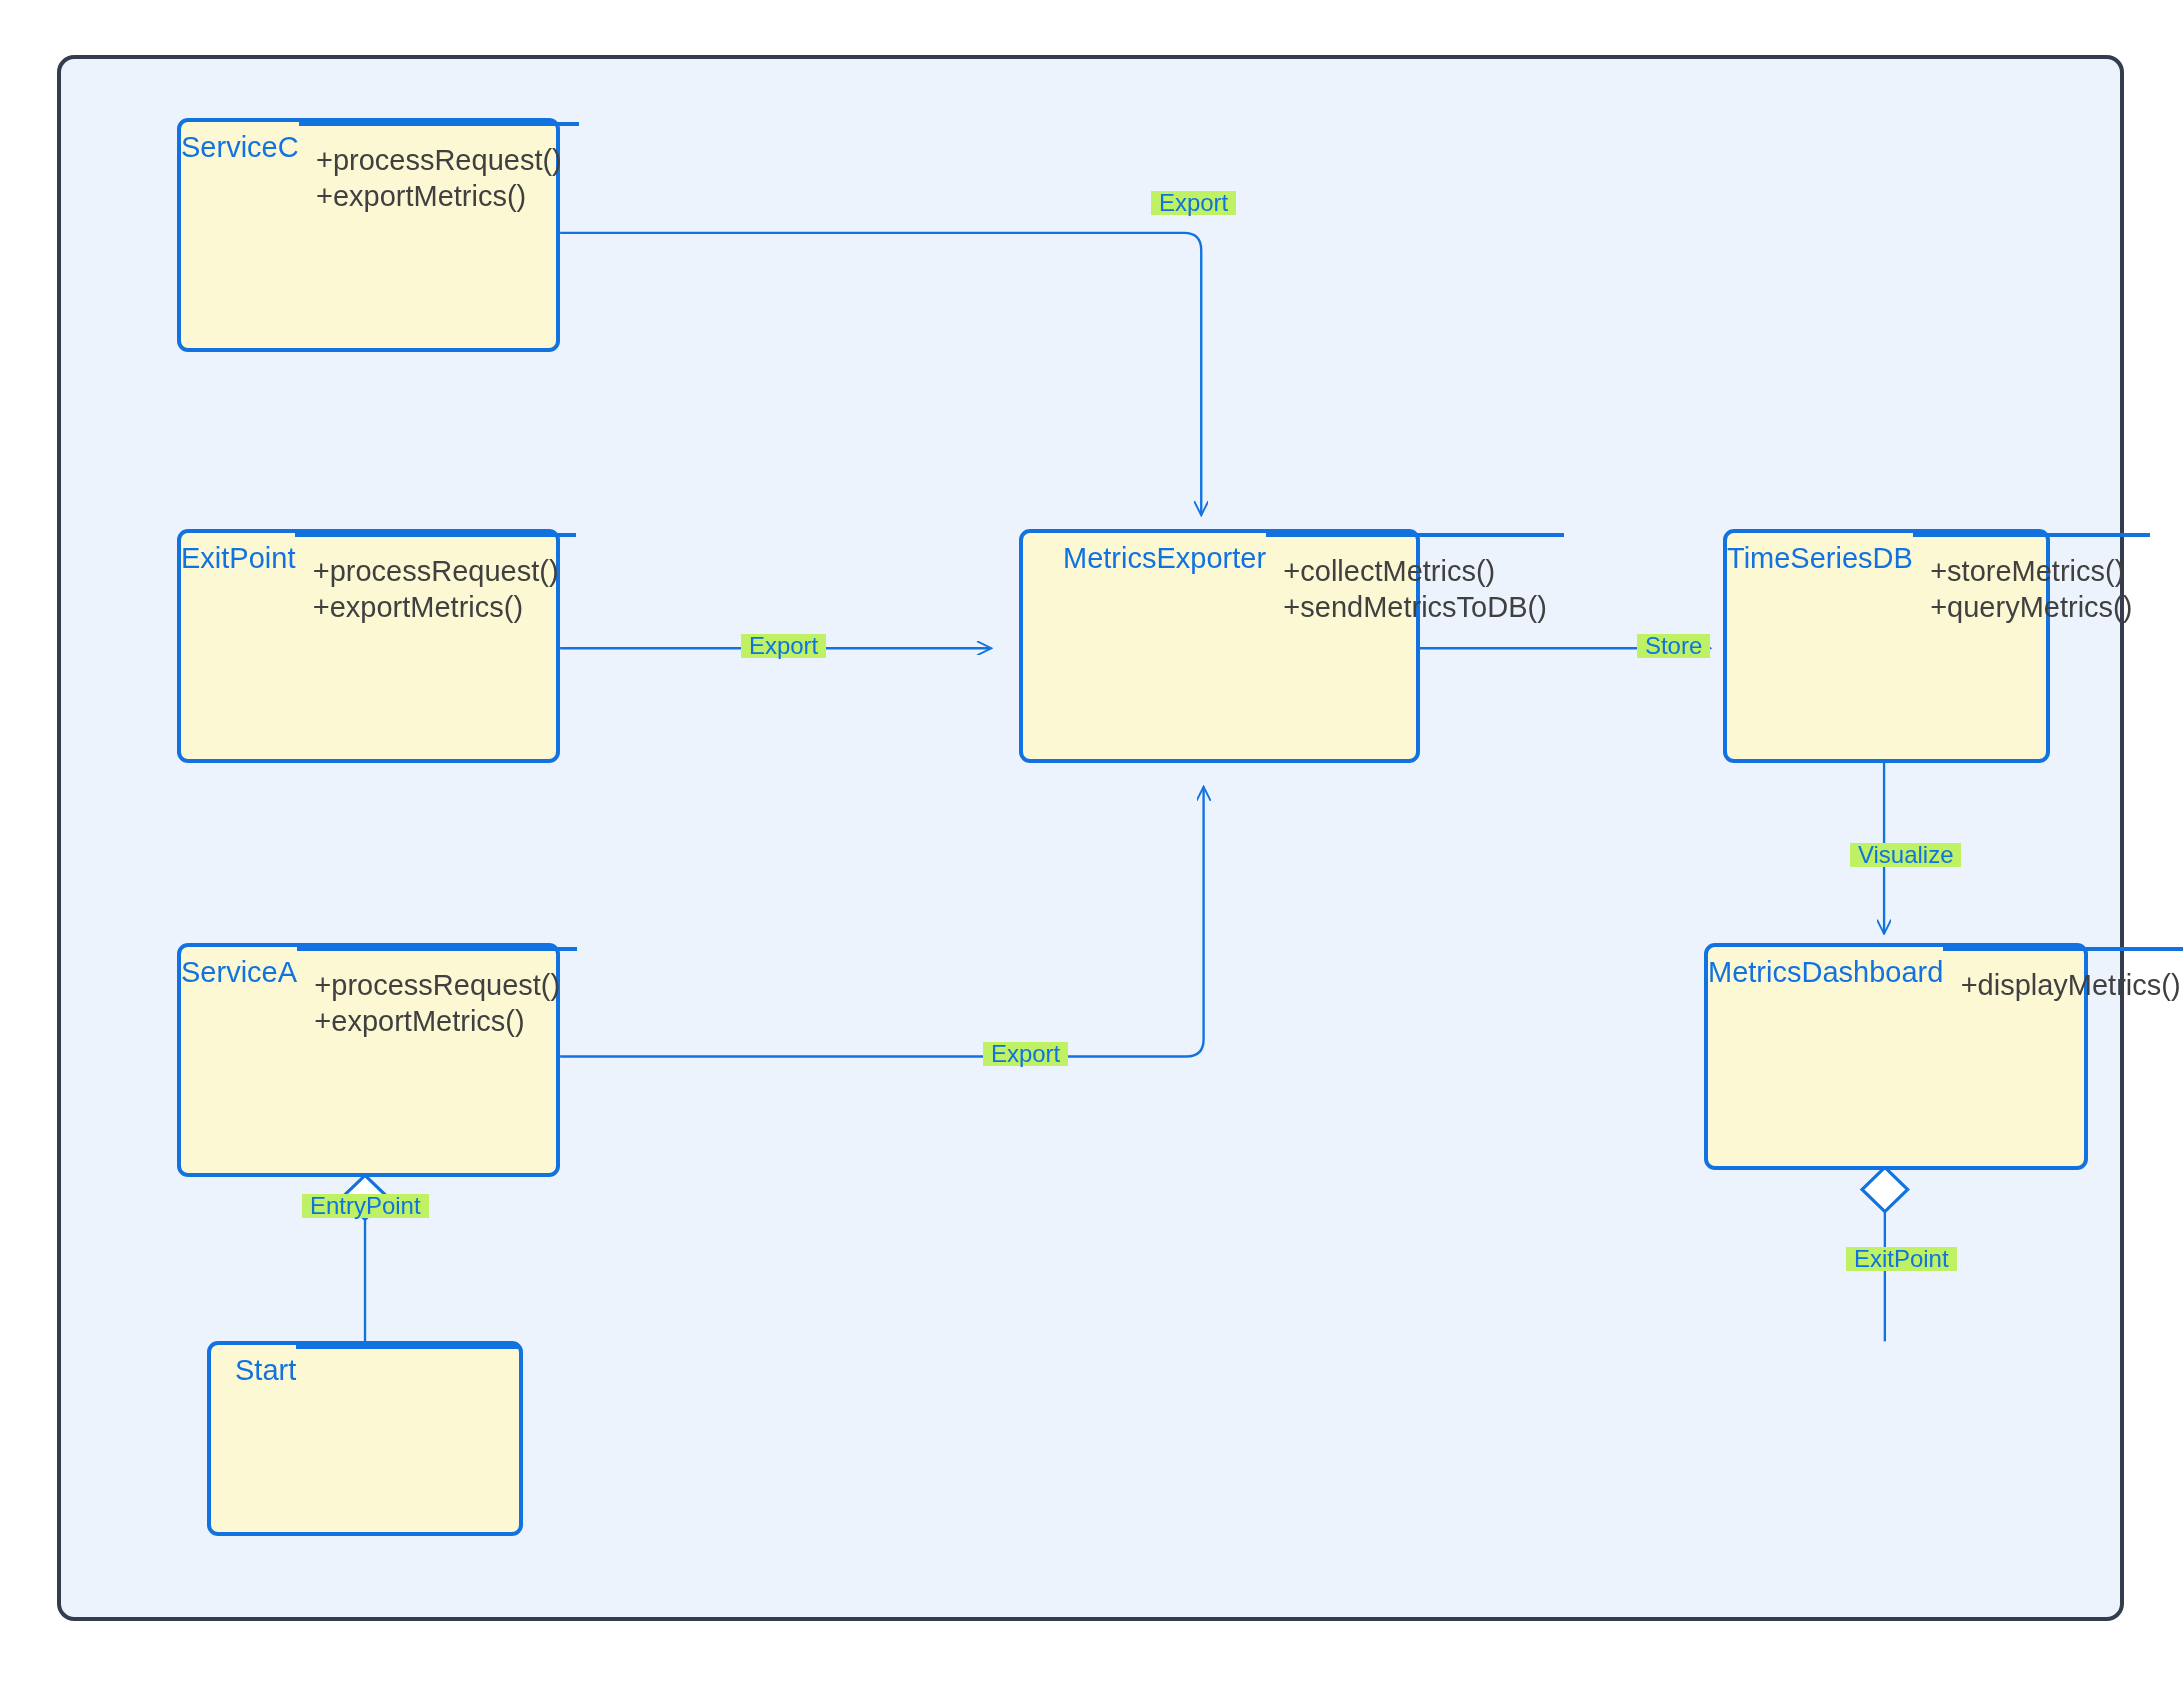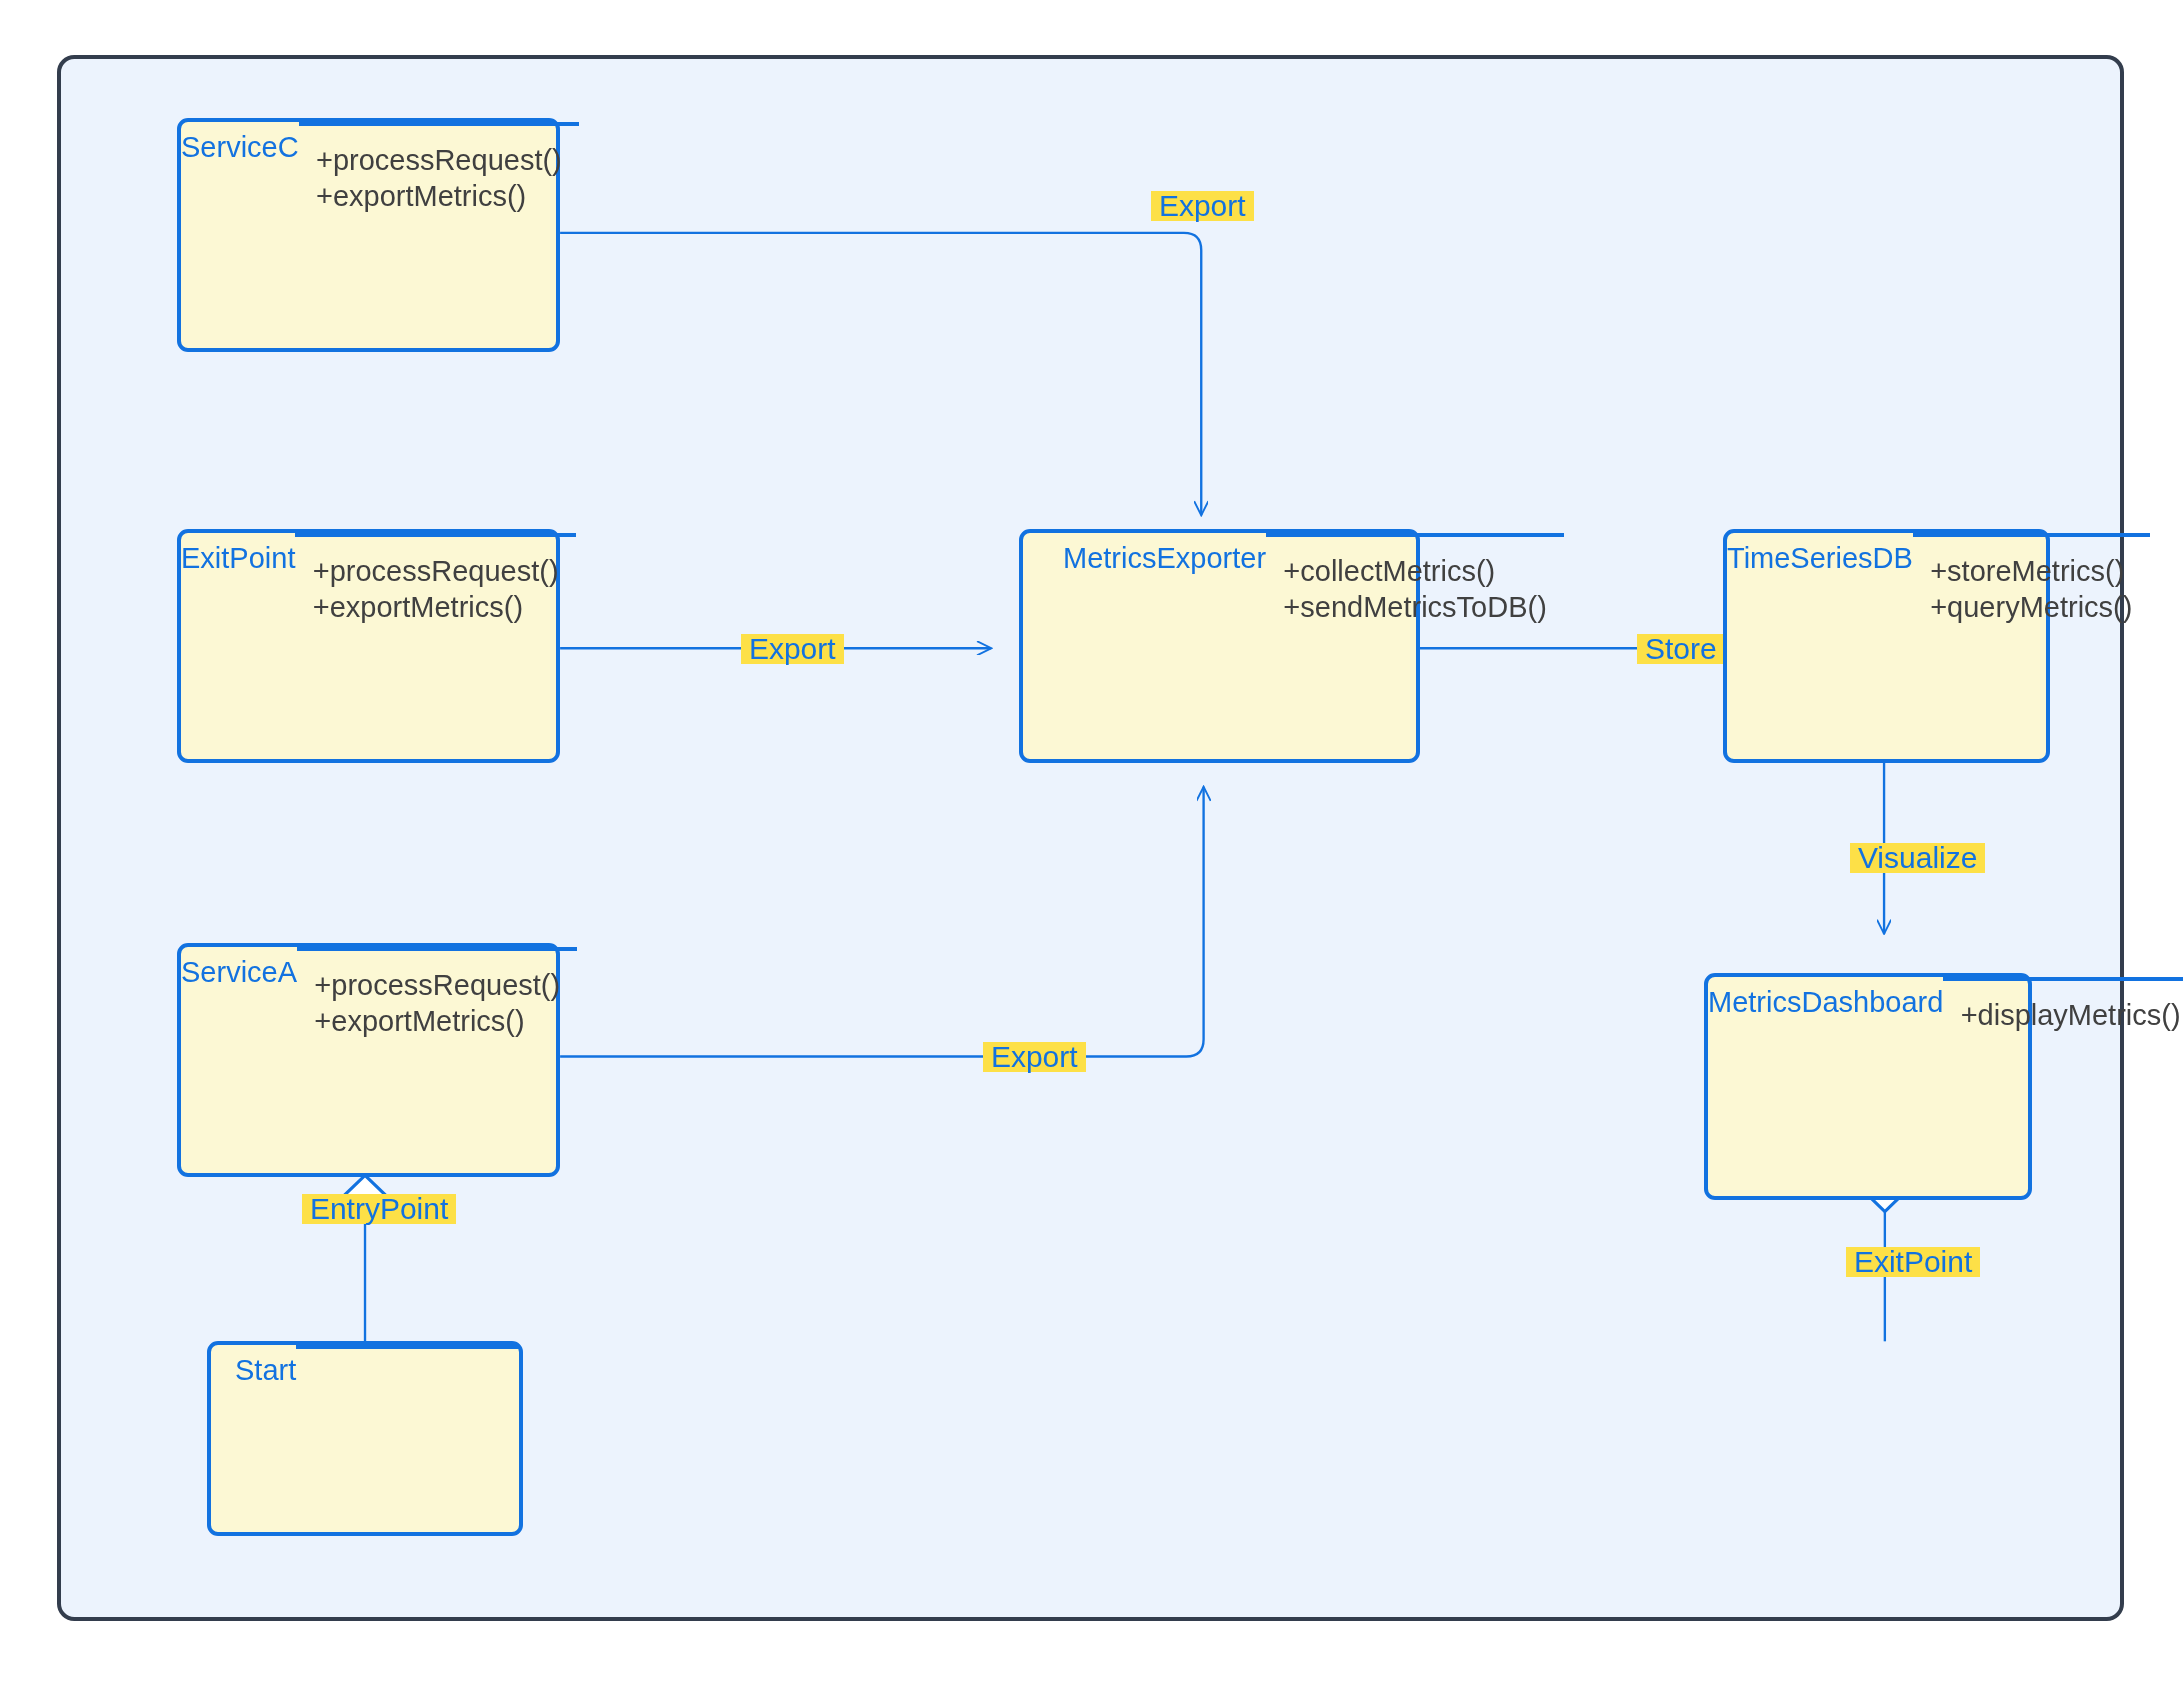--- a/index.html
+++ b/index.html
@@ -61,23 +61,23 @@
     box-sizing: border-box;
     color: #404040;
     font-size: 29px;
     line-height: 1.22;
     padding: 17.3px 17.3px 0 17.3px;
     white-space: pre-line;
   }
   .edge-label {
     position: absolute;
     color: #1272e0;
-    font-size: 30px;
+    font-size: 24px;
     line-height: 1;
-    background: #fde047;
+    background: #bef264;
     padding: 0 7.9px;
     white-space: nowrap;
   }
 </style>
 </head>
 <body>
 
 <div id="page">
 
   <div id="canvas"></div>
@@ -162,21 +162,21 @@
 +sendMetricsToDB()</div>
   </div>
 
   <div class="uml-node" style="left:1723px; top:529px; width:327px; height:234px;">
     <div class="uml-title" style="height:50px;">TimeSeriesDB</div>
     <div class="uml-attrs" style="height:71px;"></div>
     <div class="uml-methods" style="flex:1;">+storeMetrics()
 +queryMetrics()</div>
   </div>
 
-  <div class="uml-node" style="left:1704px; top:973px; width:328px; height:227px;">
+  <div class="uml-node" style="left:1704px; top:943px; width:384px; height:227px;">
     <div class="uml-title" style="height:50px;">MetricsDashboard</div>
     <div class="uml-attrs" style="height:71px;"></div>
     <div class="uml-methods" style="flex:1;">+displayMetrics()</div>
   </div>
 
   <div class="uml-node" style="left:207px; top:1341px; width:316px; height:195px;padding-left:24px;">
     <div class="uml-title" style="height:50px;">Start</div>
     <div class="uml-attrs" style="height:68px;"></div>
     <div class="uml-methods" style="flex:1;"></div>
   </div>

